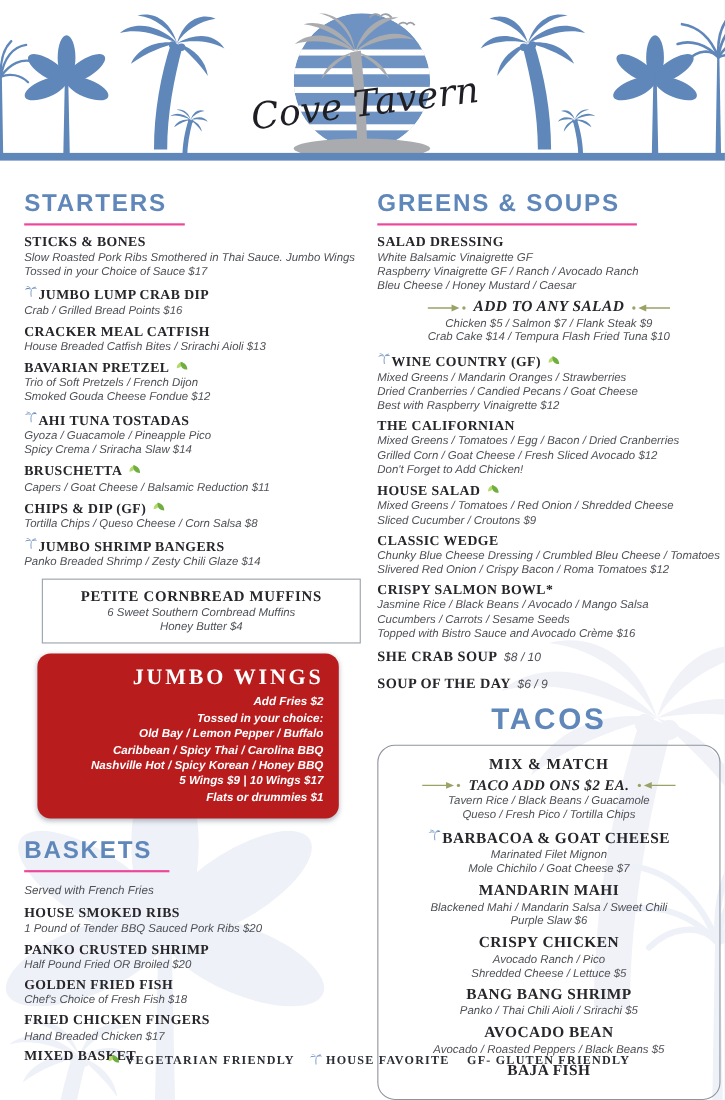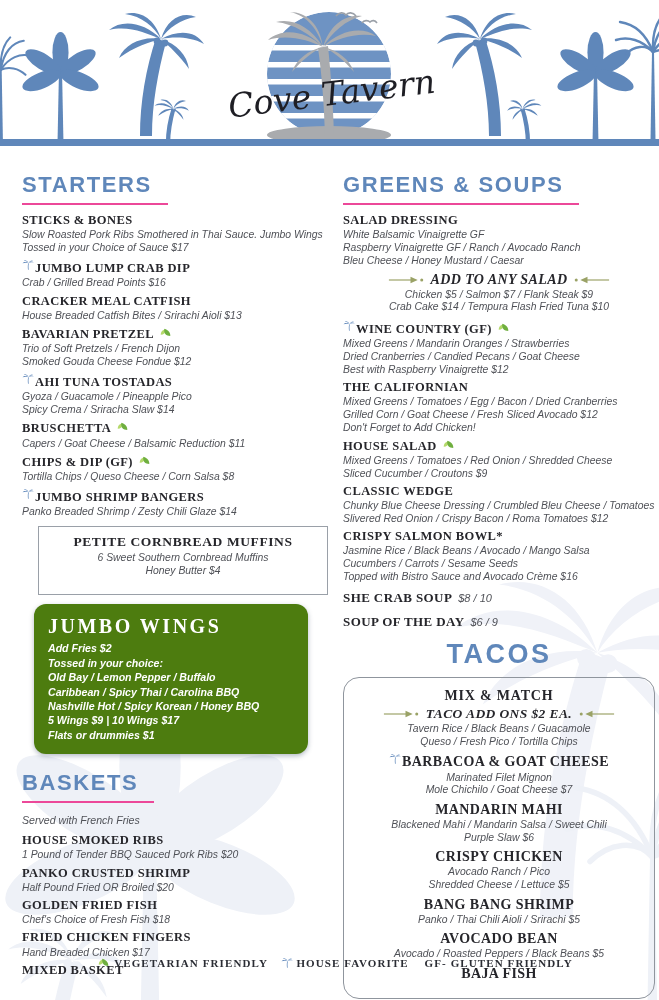--- a/index.html
+++ b/index.html
@@ -13,24 +13,24 @@
   .sec-h{display:inline-block;font-size:22px;font-weight:bold;color:#5f87ba;letter-spacing:1.6px;
          border-bottom:2px solid #ec4899;padding:0 16px 5px 0;margin:0 0 9px 0;}
   .item{margin-bottom:4.5px;}
   .iname{font-family:"Liberation Serif",serif;font-weight:bold;font-size:12.5px;line-height:1.1;
          color:#26262b;letter-spacing:.4px;}
   .idesc{font-style:italic;font-size:10.4px;line-height:1.22;color:#4f5157;white-space:pre-line;margin-top:1.5px;}
   .note{font-style:italic;font-size:10.6px;color:#4f5157;margin:2px 0 8px 0;}
   .palm-ic{display:inline-block;width:12px;height:12px;color:#5f87ba;vertical-align:1px;margin-right:1px;}
   .palm-ic svg,.leaf-ic svg{display:block;width:100%;height:100%;}
   .leaf-ic{display:inline-block;width:15px;height:12px;margin-left:4px;vertical-align:-1px;}
-  .boxed{border:1.5px solid #9aa0a8;text-align:center;padding:8px 6px 17px;margin:7px 0 9px 16px;width:276px;}
+  .boxed{border:1.5px solid #9aa0a8;text-align:center;padding:8px 6px 7px;margin:7px 0 9px 16px;width:276px;}
   .boxed .iname{font-size:13.5px;letter-spacing:.6px;}
   .boxed .idesc{margin-top:2px;}
-  .wings{background:#4d7c0f;border-radius:12px;color:#fff;text-align:left;width:246px;
+  .wings{background:#b91c1c;border-radius:12px;color:#fff;text-align:right;width:246px;
          padding:11px 14px 12px;margin:0 0 10px 12px;box-shadow:0 2px 5px rgba(40,60,90,.35);}
   .wings-title{font-family:"Liberation Serif",serif;font-weight:bold;font-size:20px;letter-spacing:2.5px;}
   .wings-sub{font-style:italic;font-weight:bold;font-size:10.6px;line-height:1.36;white-space:pre-line;margin-top:3px;}
   .center{text-align:center;}
   .deco-row{display:flex;align-items:center;justify-content:center;gap:7px;font-style:italic;}
   .arrow{display:block;width:36px;height:10px;}
   .flip{transform:scaleX(-1);}
   .tacos-title{font-size:27px;font-weight:bold;color:#5f87ba;letter-spacing:2.5px;text-align:center;margin:9px 0 7px;}
   .tacos-box{border:1.5px solid #8f959d;border-radius:16px;padding:10px 4px 12px;text-align:center;}
   .tacos-box .item{margin-bottom:5px;}

